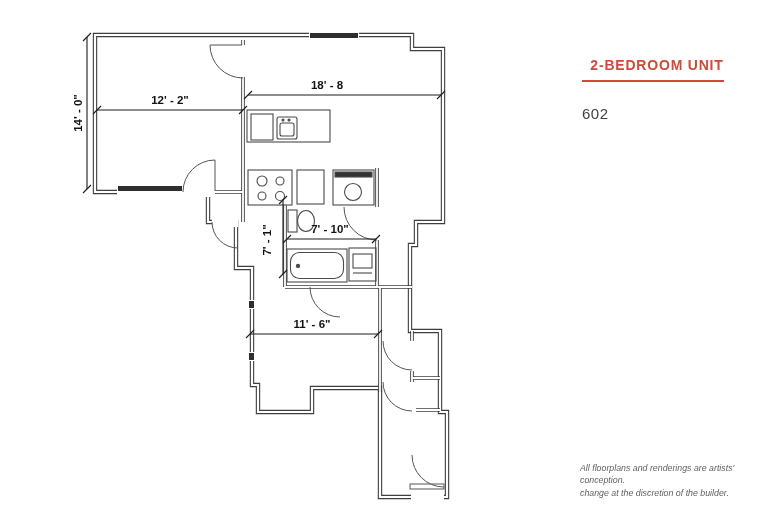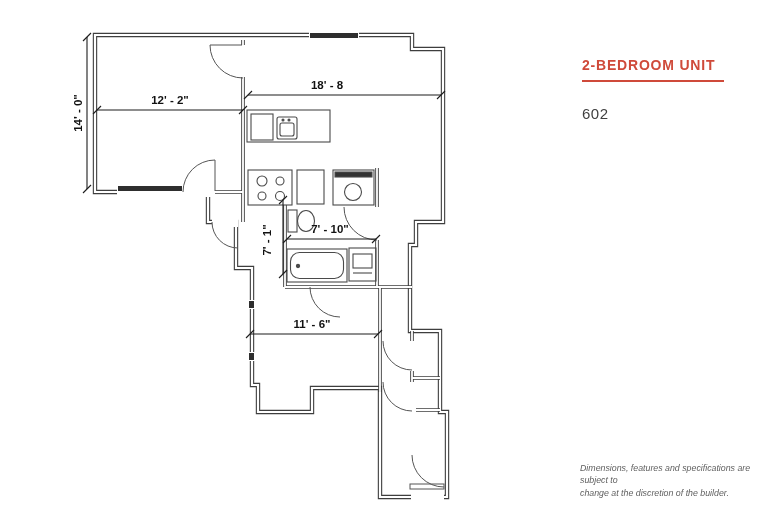--- a/index.html
+++ b/index.html
@@ -8,21 +8,21 @@
     font-family:"Liberation Sans",sans-serif;
   }
   
   .plan-wrap{position:absolute;left:0;top:0;width:560px;height:469px;}
   svg text{font-family:"Liberation Sans",sans-serif;}
   .dim-label{font-weight:bold;font-size:11.5px;fill:#111;text-anchor:middle;}
   
   .panel{position:absolute;left:582px;top:57px;width:150px;}
   .panel-title{
     color:#cf4a3a;font-weight:bold;font-size:14px;letter-spacing:.8px;
-    margin:0;white-space:nowrap;
+    margin:0;white-space:nowrap;text-align:center;
   }
   .panel-rule{border:none;border-top:2px solid #cf4a3a;margin:7px 0 0 0;width:142px;}
   .unit-number{color:#3f3f3f;font-size:15px;margin-top:23px;letter-spacing:.5px;}
   
   .disclaimer{
     position:absolute;left:580px;top:462px;width:196px;
     font-style:italic;font-size:8.8px;line-height:12.3px;color:#5f5f5f;
   }
 </style>
 </head>
@@ -177,15 +177,15 @@
 </svg>
 </div>
 
 <div class="panel">
   <h1 class="panel-title">2-BEDROOM UNIT</h1>
   <hr class="panel-rule">
   <div class="unit-number">602</div>
 </div>
 
 <div class="disclaimer">
-  <div>Dimensions, features and specifications are subject to</div>
+  <div>All floorplans and renderings are artists' conception.</div>
   <div>change at the discretion of the builder.</div>
 </div>
 
 </body></html>

